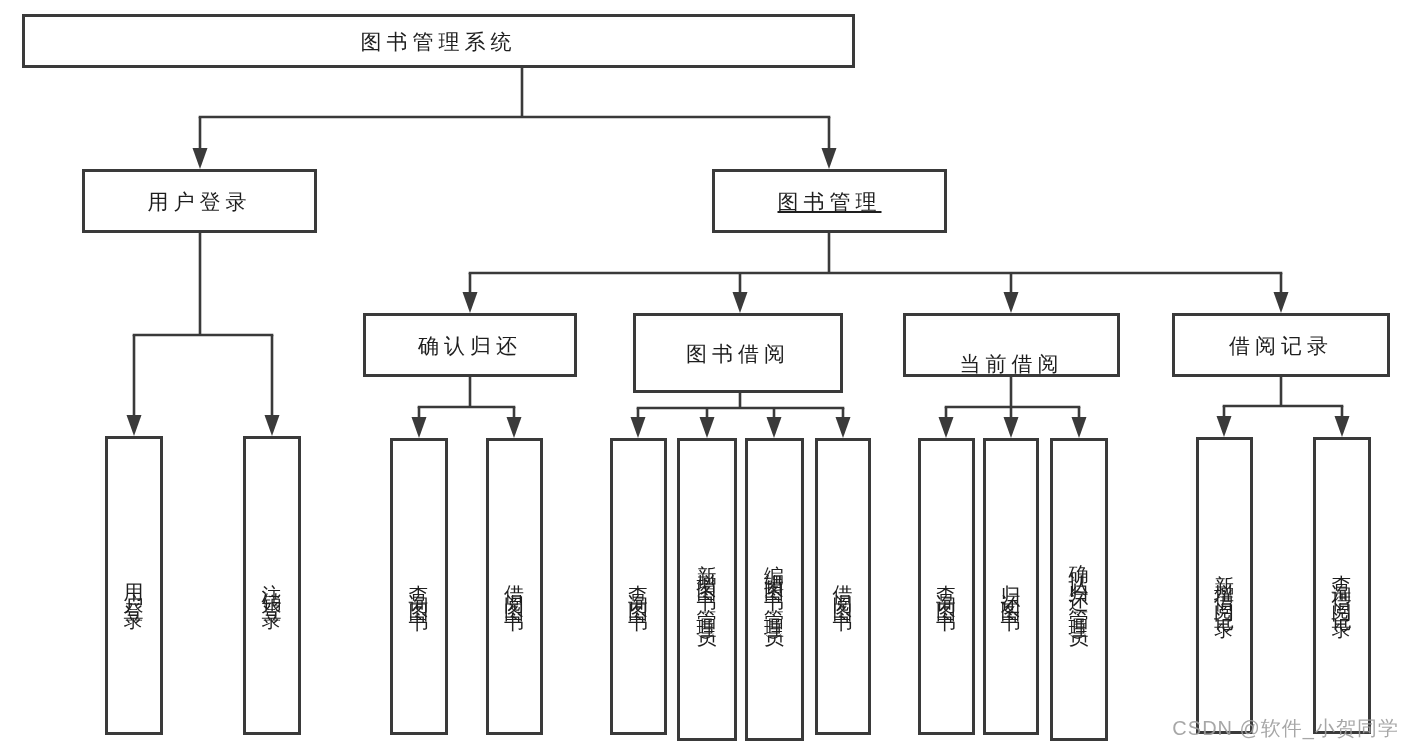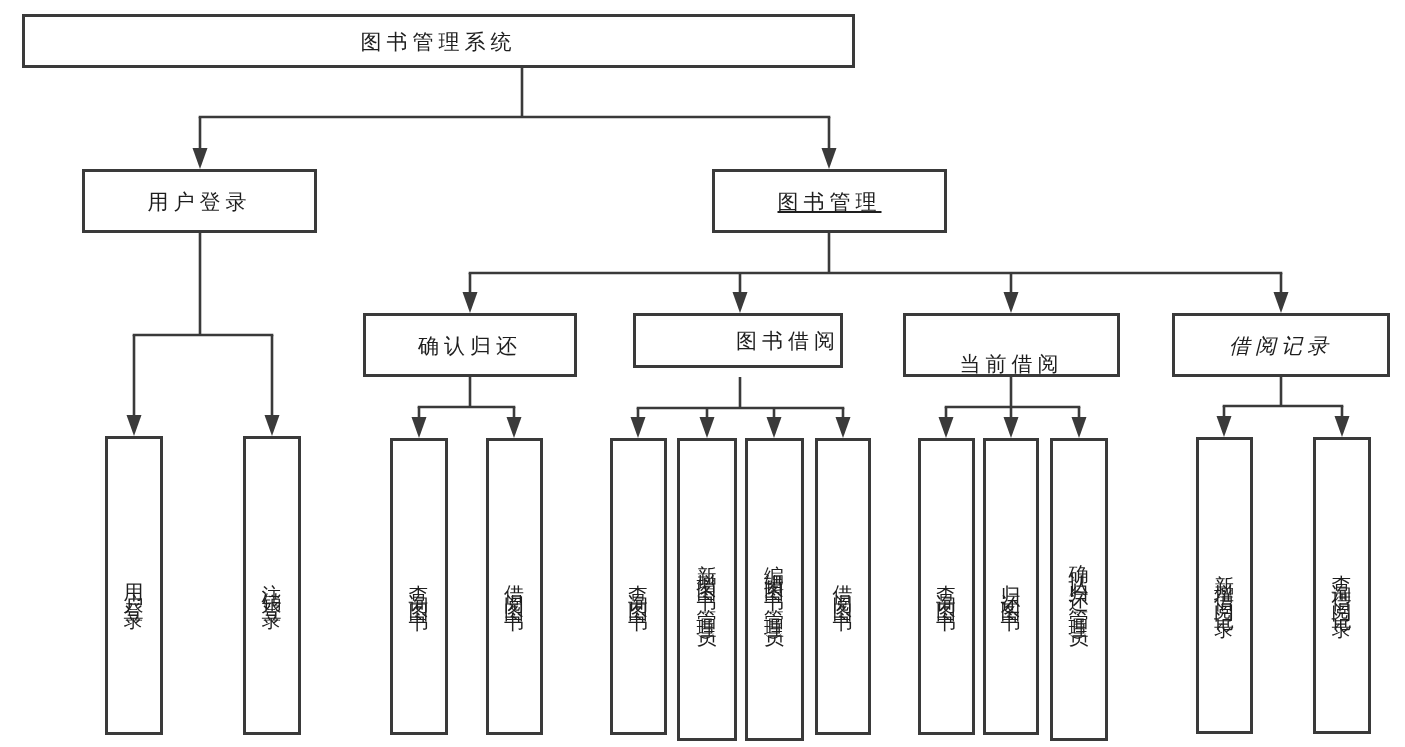--- a/index.html
+++ b/index.html
@@ -120,27 +120,27 @@
       </div>
       <div class="node h" style="left: 82px; top: 169px; width: 235px; height: 64px;">
         <span class="node-label">用户登录</span>
       </div>
       <div class="node h" style="left: 712px; top: 169px; width: 235px; height: 64px; text-decoration: underline;">
         <span class="node-label">图书管理</span>
       </div>
       <div class="node h" style="left: 363px; top: 313px; width: 214px; height: 64px;">
         <span class="node-label">确认归还</span>
       </div>
-      <div class="node h" style="left: 633px; top: 313px; width: 210px; height: 55px; justify-content: flex-end;">
+      <div class="node h" style="left: 633px; top: 313px; width: 210px; height: 80px;">
         <span class="node-label">图书借阅</span>
       </div>
       <div class="node h" style="left: 903px; top: 313px; width: 217px; height: 64px; align-items: flex-end;">
         <span class="node-label">当前借阅</span>
       </div>
-      <div class="node h" style="left: 1172px; top: 313px; width: 218px; height: 64px; font-style: italic;">
+      <div class="node h" style="left: 1172px; top: 313px; width: 218px; height: 64px;">
         <span class="node-label">借阅记录</span>
       </div>
       <div class="node v" style="left: 105px; top: 436px; width: 58px; height: 299px;">
         <span class="node-label">用户登录</span>
       </div>
       <div class="node v" style="left: 243px; top: 436px; width: 58px; height: 299px;">
         <span class="node-label">注销登录</span>
       </div>
       <div class="node v" style="left: 390px; top: 438px; width: 58px; height: 297px;">
         <span class="node-label">查询图书</span>
@@ -169,13 +169,14 @@
       <div class="node v" style="left: 1050px; top: 438px; width: 58px; height: 303px;">
         <span class="node-label">确认归还（管理员）</span>
       </div>
       <div class="node v" style="left: 1196px; top: 437px; width: 57px; height: 297px;">
         <span class="node-label">新增借阅记录</span>
       </div>
       <div class="node v" style="left: 1313px; top: 437px; width: 58px; height: 297px;">
         <span class="node-label">查询借阅记录</span>
       </div>
     </div>
+  <div class="watermark">CSDN @软件_小贺同学</div>
 </div>
 
 </body></html>

